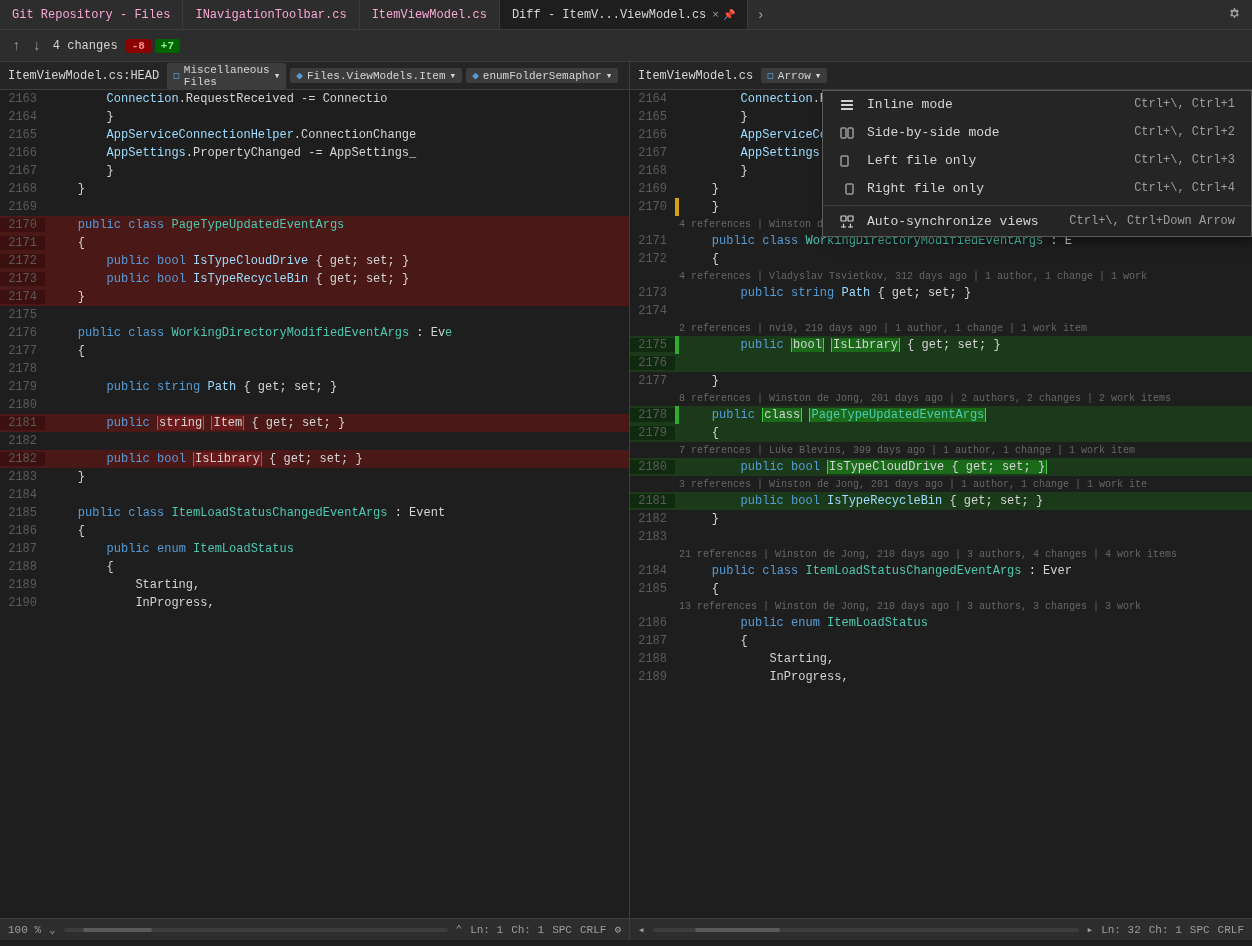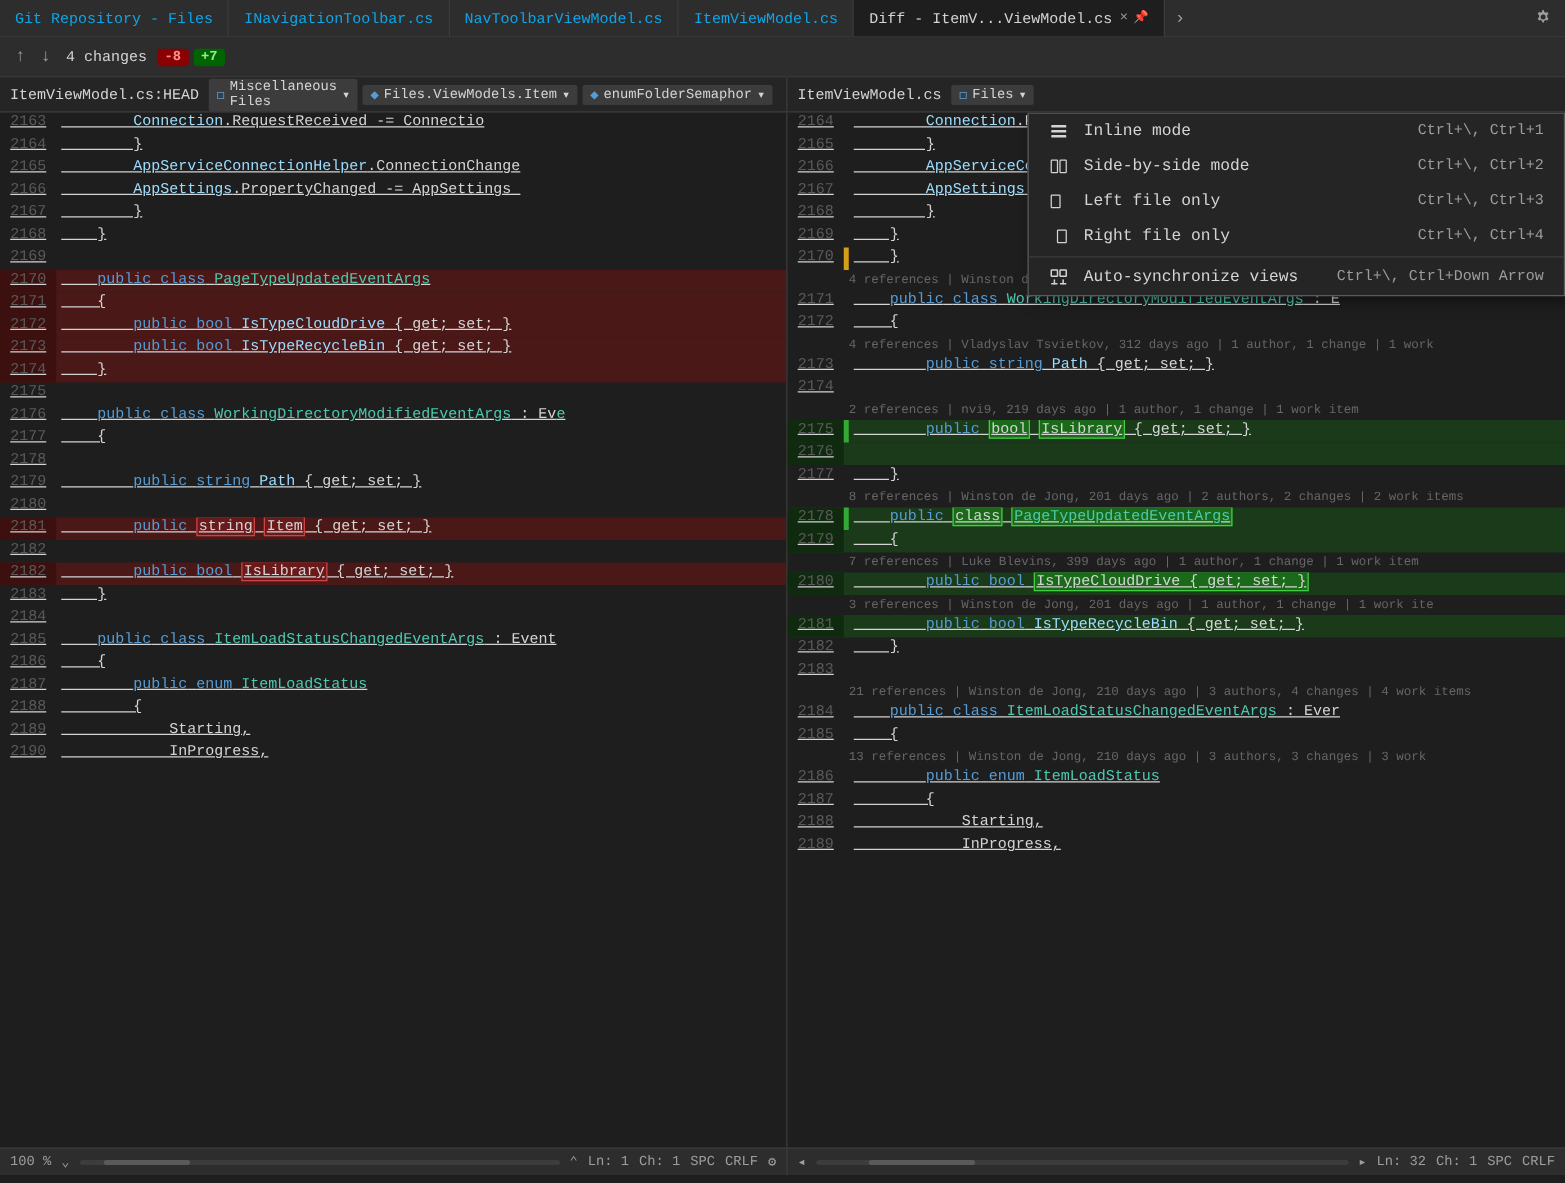--- a/index.html
+++ b/index.html
@@ -23,21 +23,21 @@
       overflow: hidden;
     }
     .tab {
       display: flex;
       align-items: center;
       padding: 0 12px;
       height: 30px;
       border-right: 1px solid #3c3c3c;
       cursor: pointer;
       white-space: nowrap;
-      color: #0ea5e9;
+      color: #f9a8d4;
       font-size: 12px;
       background: #2d2d2d;
       position: relative;
     }
     .tab.active {
       background: #1e1e1e;
       color: #d4d4d4;
       border-bottom: none;
     }
     .tab.active::after {
@@ -218,23 +218,23 @@
       width: 16px;
       height: 16px;
       display: flex;
       align-items: center;
       justify-content: center;
       flex-shrink: 0;
     }
 
     .code-line {
       display: flex;
+      align-items: center;
       height: 18px;
       min-height: 18px;
-      text-decoration: underline;
     }
     .line-num {
       width: 45px;
       text-align: right;
       padding-right: 8px;
       color: #5a5a5a;
       font-size: 12px;
       flex-shrink: 0;
       user-select: none;
     }
@@ -281,23 +281,20 @@
 <body>
 
 <div class="tab-bar">
   <div class="tab">
     <span>Git Repository - Files</span>
   </div>
   <div class="tab">
     <span>INavigationToolbar.cs</span>
   </div>
   <div class="tab">
-    <span>NavToolbarViewModel.cs</span>
-  </div>
-  <div class="tab">
     <span>ItemViewModel.cs</span>
   </div>
   <div class="tab active">
     <span>Diff - ItemV...ViewModel.cs</span>
     <span class="tab-close">×</span>
     <span class="tab-pin">📌</span>
   </div>
   <span class="tab-overflow">›</span>
   <div class="gear-btn">
     <svg width="16" height="16" viewBox="0 0 16 16" fill="currentColor">
@@ -332,21 +329,21 @@
     <div class="breadcrumb-item">
       <span style="color:#569cd6;">◆</span>
       <span>enumFolderSemaphor</span>
       <span>▾</span>
     </div>
   </div>
   <div class="file-info-right">
     <span style="margin-right:8px;">ItemViewModel.cs</span>
     <div class="breadcrumb-item">
       <span style="color:#569cd6;">◻</span>
-      <span>Files</span>
+      <span>Arrow</span>
       <span>▾</span>
     </div>
   </div>
 </div>
 
 <div class="main-content">
 
   <div class="code-panel">
     <div class="code-content" style="overflow-y:auto; height:100%;">
 

